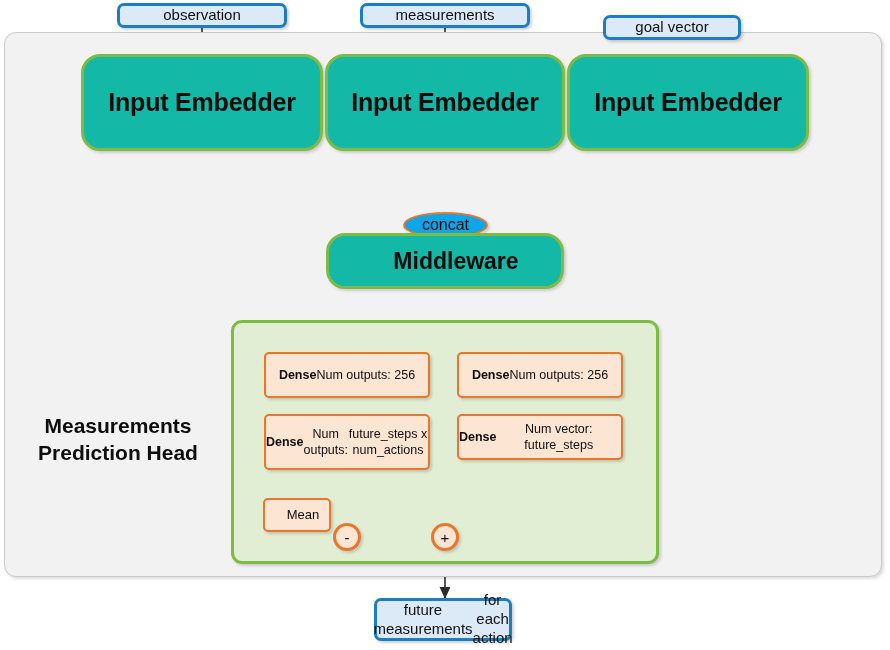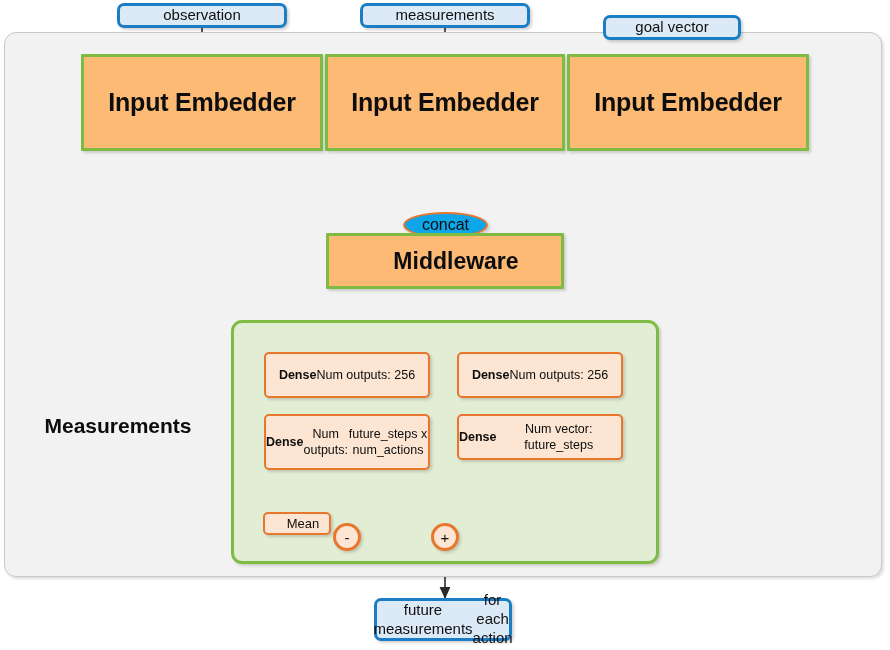--- a/index.html
+++ b/index.html
@@ -48,23 +48,23 @@
     border: 3px solid #1b7ec4;
     border-radius: 7px;
     box-shadow: 2px 2px 3px rgba(0,0,0,0.18);
     color: #101010;
     font-size: 15px;
     line-height: 1.25;
   }
 
   
   .box-green {
-    background: #fdba74;
+    background: #14b8a6;
     border: 3px solid #7dbb43;
-    border-radius: 1px;
+    border-radius: 19px;
     box-shadow: 2px 2px 3px rgba(0,0,0,0.16);
     color: #0d0d0d;
   }
   .box-green.big-label {
     font-size: 25px;
     font-weight: bold;
     letter-spacing: -0.2px;
   }
   .box-green.mid-label {
     font-size: 23px;
@@ -194,34 +194,35 @@
   </div>
 
   <div class="node box-green mid-label" style="left:326px; top:233px; width:238px; height:56px;padding-left:22px;">
     <span>Middleware</span>
   </div>
 
   <div class="node head-group" style="left:231px; top:320px; width:428px; height:244px;"></div>
 
   <div class="head-title" style="left:18px; top:412px; width:200px;">
     <div>Measurements</div>
+    <div>Prediction Head</div>
   </div>
 
   <div class="node box-orange" style="left:264px; top:352px; width:166px; height:46px;">
     <div class="ttl">Dense</div>
     <div>Num outputs: 256</div>
   </div>
 
   <div class="node box-orange" style="left:264px; top:414px; width:166px; height:56px;">
     <div class="ttl">Dense</div>
     <div>Num outputs:</div>
     <div>future_steps x num_actions</div>
   </div>
 
-  <div class="node box-orange mean-label" style="left:263px; top:512px; width:68px; height:23px;padding-left:12px;">
+  <div class="node box-orange mean-label" style="left:263px; top:498px; width:68px; height:34px;padding-left:12px;">
     <span>Mean</span>
   </div>
 
   <div class="node circle-op" style="left:333px; top:523px; width:28px; height:28px;">
     <span>-</span>
   </div>
 
   <div class="node box-orange" style="left:457px; top:352px; width:166px; height:46px;">
     <div class="ttl">Dense</div>
     <div>Num outputs: 256</div>

